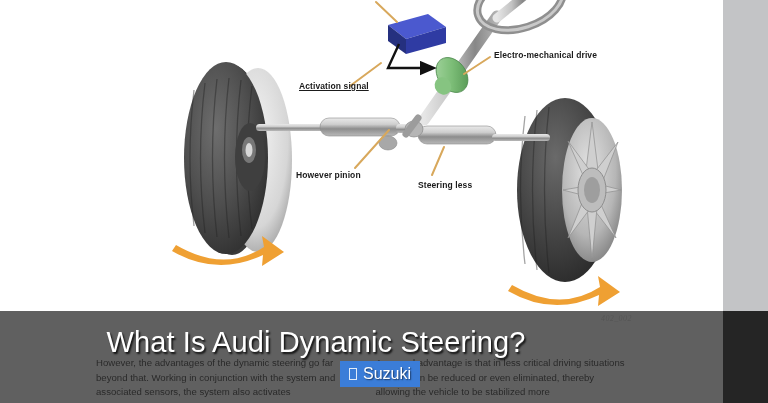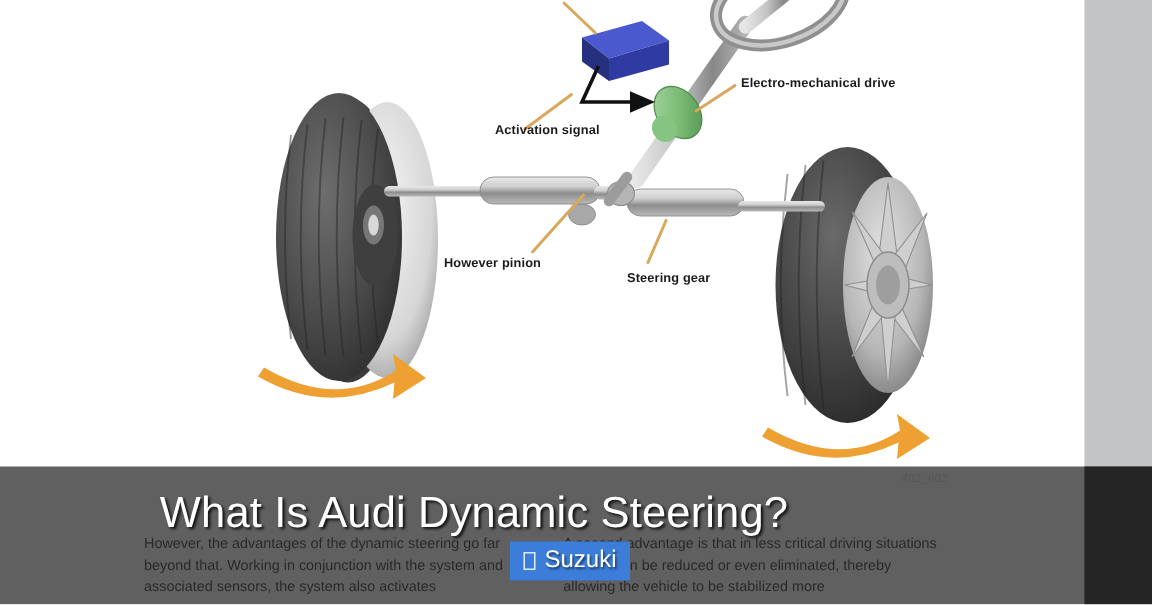--- a/index.html
+++ b/index.html
@@ -43,21 +43,21 @@
 
   .diagram-label {
     position: absolute;
     font-family: "Liberation Sans", sans-serif;
     font-weight: bold;
     color: #1b1b1b;
     white-space: nowrap;
     letter-spacing: .1px;
     text-align: right;
   }
-  .lbl-activation { left: 330px; top: 81px; font-size: 8.5px; }
+  .lbl-activation { left: 299px; top: 81px; font-size: 8.5px; text-decoration: underline; }
   .lbl-electro    { left: 494px; top: 50px; font-size: 8.5px; }
   .lbl-pinion     { left: 296px; top: 170px; font-size: 8.5px; }
   .lbl-gear       { left: 418px; top: 180px; font-size: 8.5px; }
   .code-ref {
     position: absolute;
     left: 601px; top: 314px;
     font-size: 8px;
     font-style: italic;
     color: #d2d2d2;
     letter-spacing: .4px;
@@ -280,21 +280,21 @@
 
         <g fill="#efa033">
           <path d="M176 245 q48 28 88 2 l-2 -11 l22 16 l-22 14 l1 -11 q-46 22 -91 -4 z"></path>
           <path d="M512 285 q48 28 88 2 l-2 -11 l22 16 l-22 14 l1 -11 q-46 22 -91 -4 z"></path>
         </g>
       </svg>
 
       <span class="diagram-label lbl-activation">Activation signal</span>
       <span class="diagram-label lbl-electro">Electro-mechanical drive</span>
       <span class="diagram-label lbl-pinion">However pinion</span>
-      <span class="diagram-label lbl-gear">Steering gear</span>
+      <span class="diagram-label lbl-gear">Steering less</span>
       <span class="code-ref">402_002</span>
     </div>
 
     <div class="body-copy">
       <div class="body-col">
         <p>However, the advantages of the dynamic steering go far beyond that. Working in conjunction with the system and associated sensors, the system also activates</p>
       </div>
       <div class="body-col">
         <p>A second advantage is that in less critical driving situations braking can be reduced or even eliminated, thereby allowing the vehicle to be stabilized more</p>
       </div>

